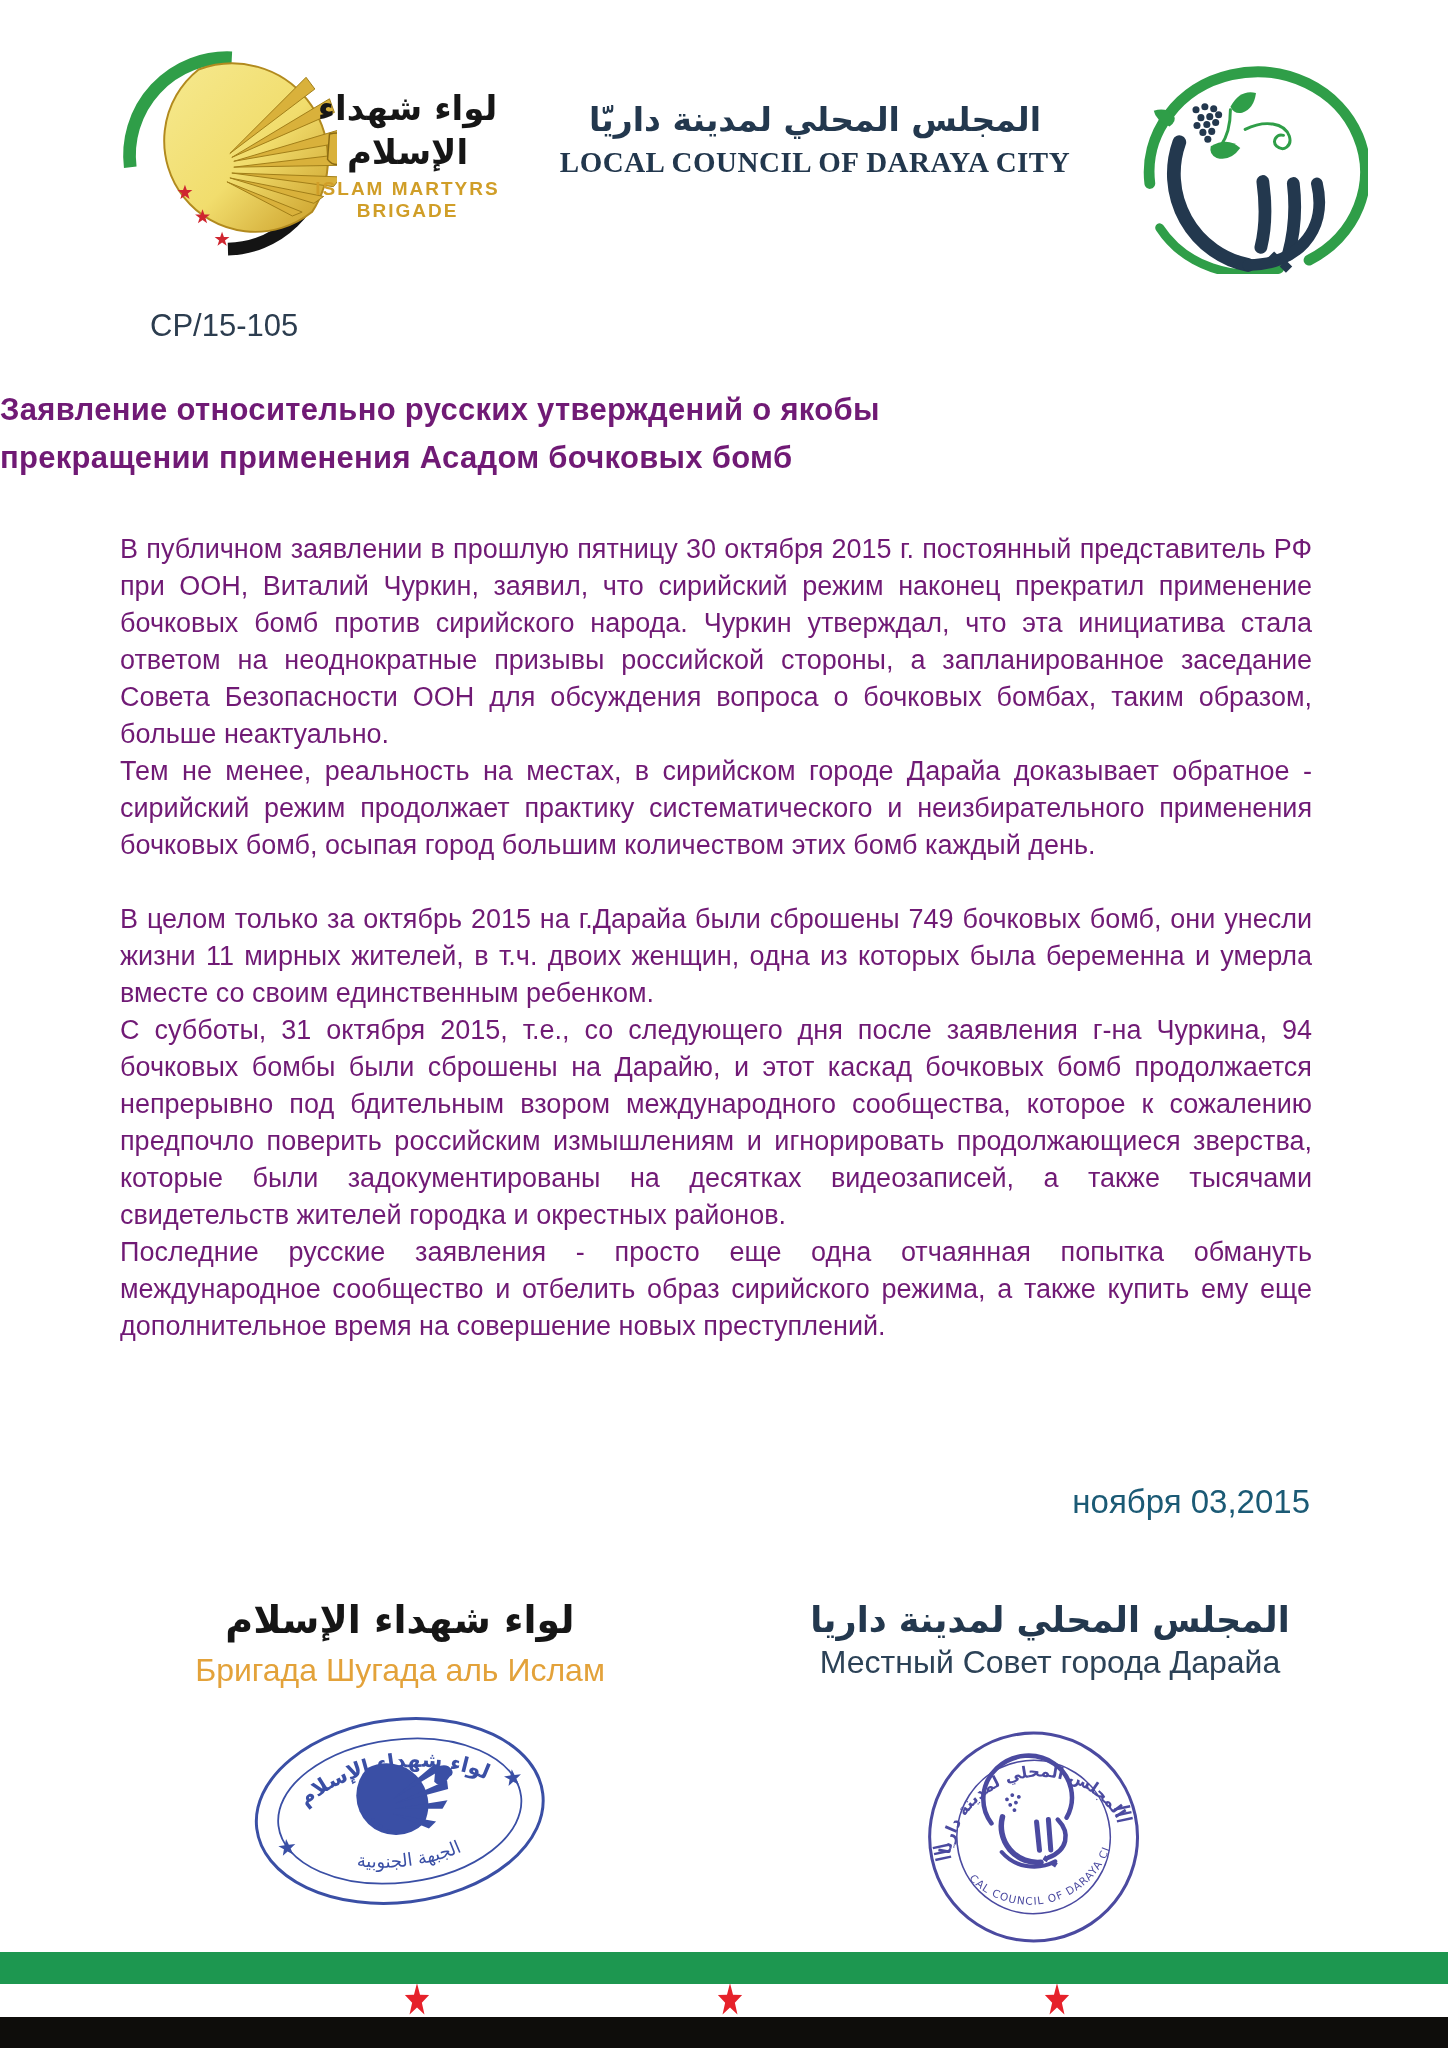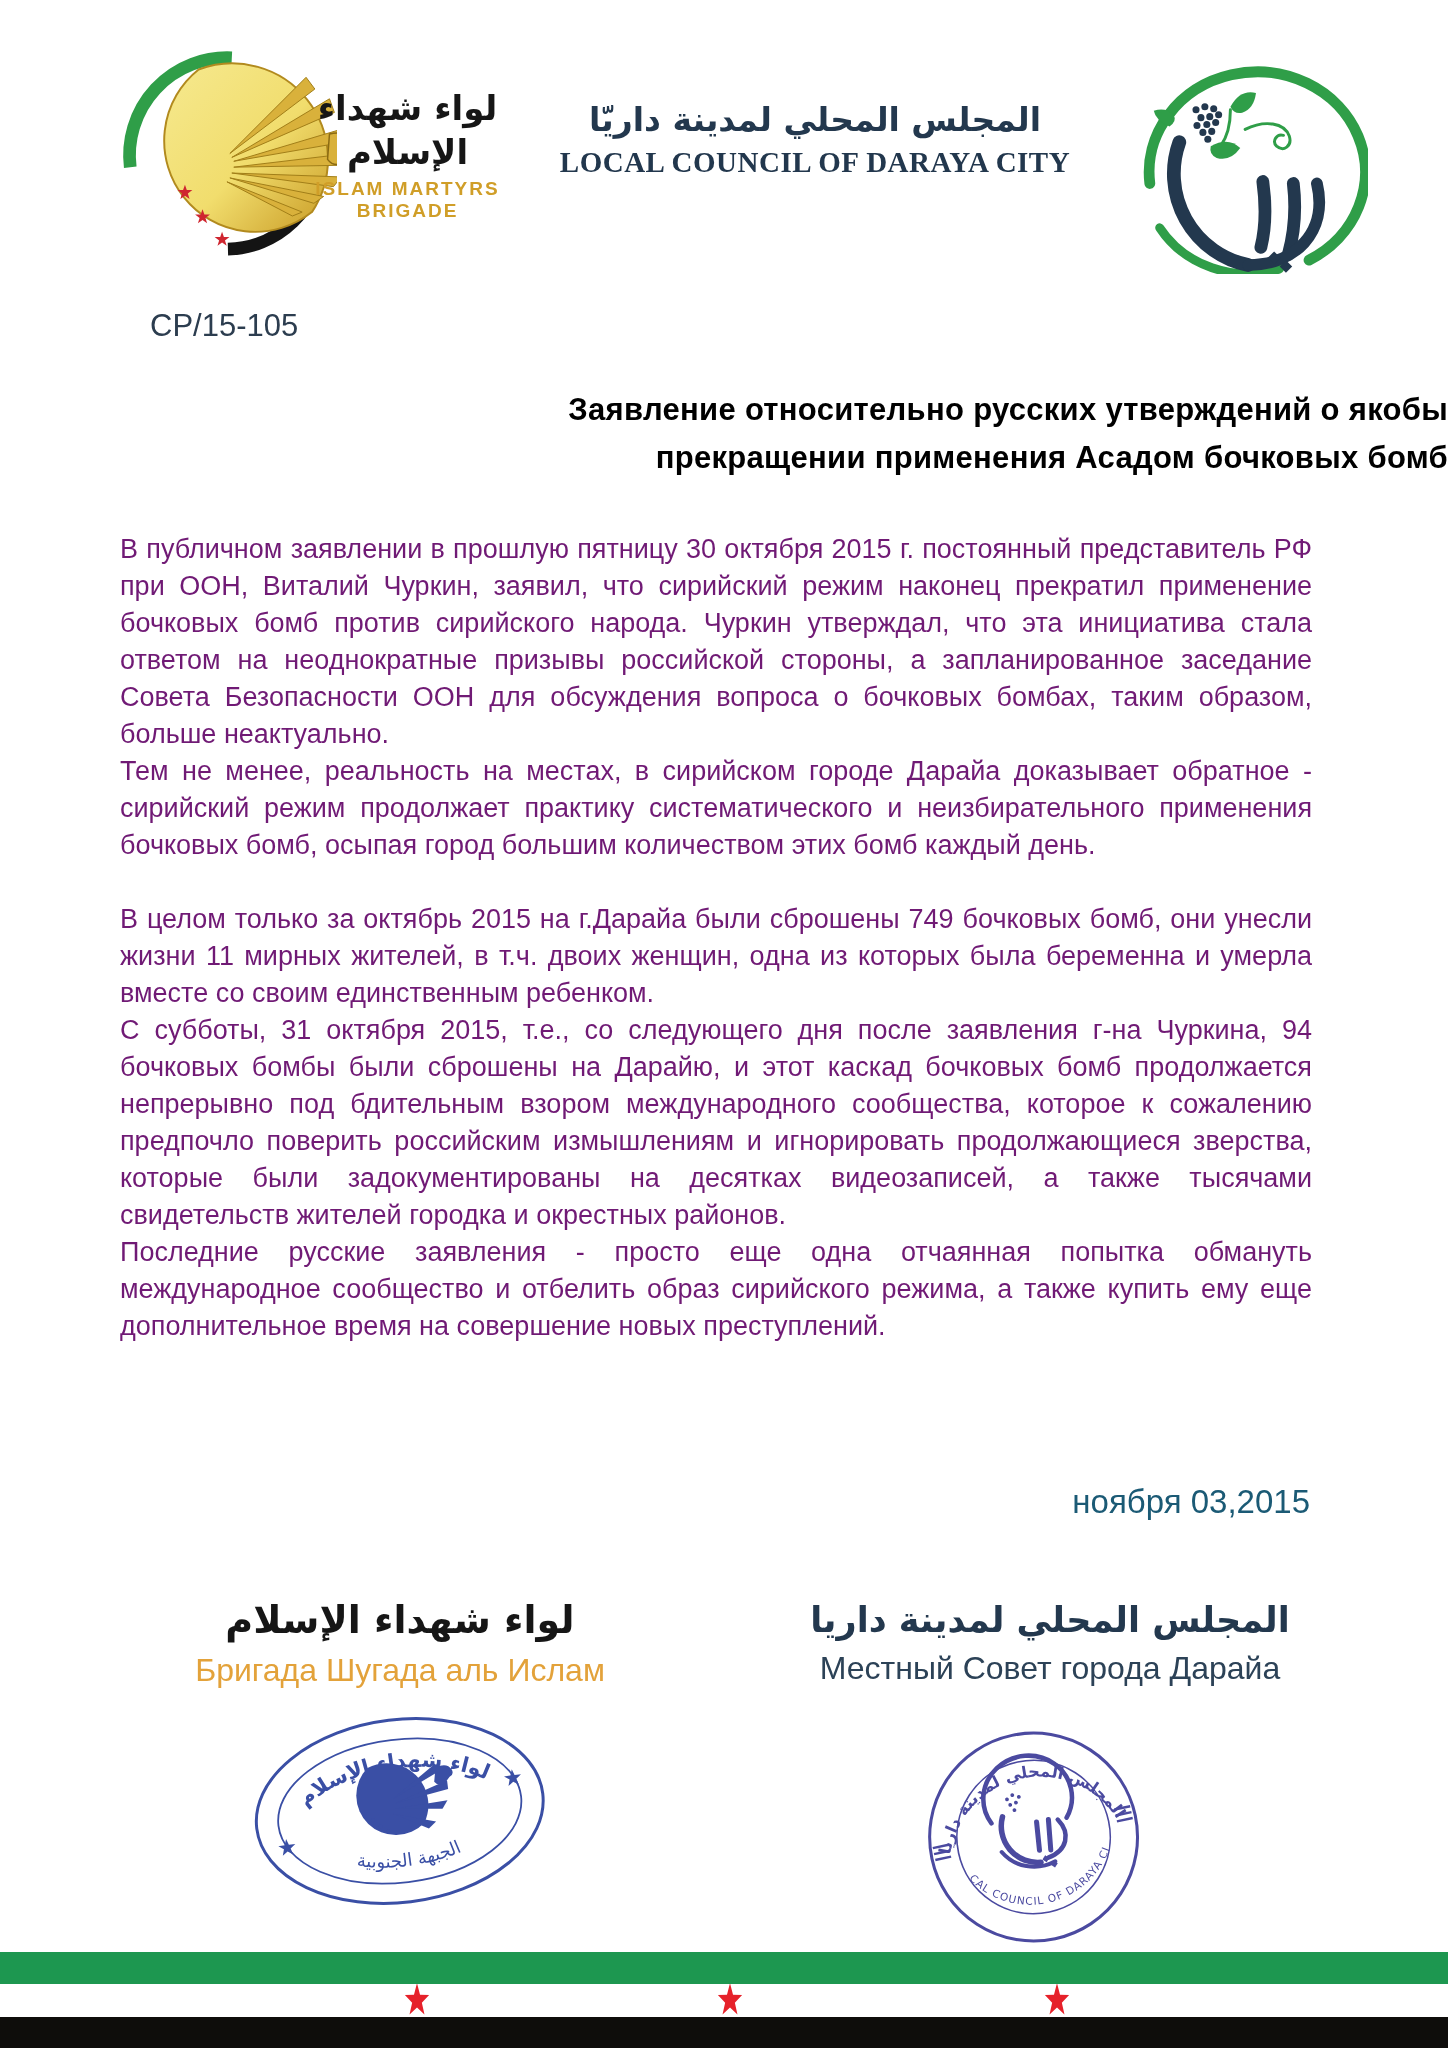--- a/index.html
+++ b/index.html
@@ -20,34 +20,34 @@
   .brigade-text{left:265px;top:86px;width:285px;text-align:center;}
   .brigade-text .ar-name{font-size:34px;font-weight:bold;color:#161616;line-height:44px;}
   .brigade-text .en-name{font-size:19px;font-weight:bold;color:#d09e28;letter-spacing:2px;margin-top:4px;}
   .council-text{left:540px;top:98px;width:550px;text-align:center;}
   .council-text .ar-name{font-size:33px;font-weight:bold;color:#23384e;line-height:44px;}
   .council-text .en-name{font-family:"Liberation Serif",serif;font-size:29px;font-weight:bold;color:#22374d;letter-spacing:0.5px;margin-top:4px;}
   .council-logo{left:1083px;top:34px;}
 
   
   .ref{left:150px;top:308px;font-size:31px;color:#2c3d4f;}
-  .doc-title{left:0;top:386px;width:100%;text-align:right;font-size:31px;font-weight:bold;color:#000000;line-height:48px;letter-spacing:0.3px;}
+  .doc-title{left:0;top:386px;width:100%;text-align:left;font-size:31px;font-weight:bold;color:#701a75;line-height:48px;letter-spacing:0.3px;}
   .body-text{left:120px;top:531px;width:1192px;font-size:27px;line-height:37px;text-align:justify;color:#701a75;}
   .body-text p{margin:0;}
   .body-text p.gap-before{margin-top:37px;}
   .doc-date{right:138px;top:1483px;font-size:33px;color:#1b5a75;}
 
   
   .sign{width:520px;text-align:center;}
   .sign-brigade{left:140px;top:1596px;}
   .sign-council{left:790px;top:1596px;}
   .sign-brigade .ar-name{font-size:38px;font-weight:bold;color:#161616;line-height:48px;}
   .sign-brigade .ru-name{font-size:32px;color:#e3a23a;margin-top:8px;}
   .sign-council .ar-name{font-size:35px;font-weight:bold;color:#23384e;line-height:48px;}
-  .sign-council .ru-name{font-size:32px;color:#2c4257;margin-top:6px;}
+  .sign-council .ru-name{font-size:32px;color:#2c4257;margin-top:0;}
 
   
   .stamp-brigade{left:246px;top:1706px;transform:rotate(-7deg);}
   .stamp-council{left:923px;top:1726px;transform:rotate(-12deg);}
 
   
   .flag-green{left:0;top:1952px;width:1448px;height:32px;background:#1d9750;}
   .flag-white{left:0;top:1984px;width:1448px;height:33px;background:#ffffff;overflow:hidden;}
   .flag-black{left:0;top:2017px;width:1448px;height:31px;background:#0e0d0b;}
   .flag-star{position:absolute;top:0;}

